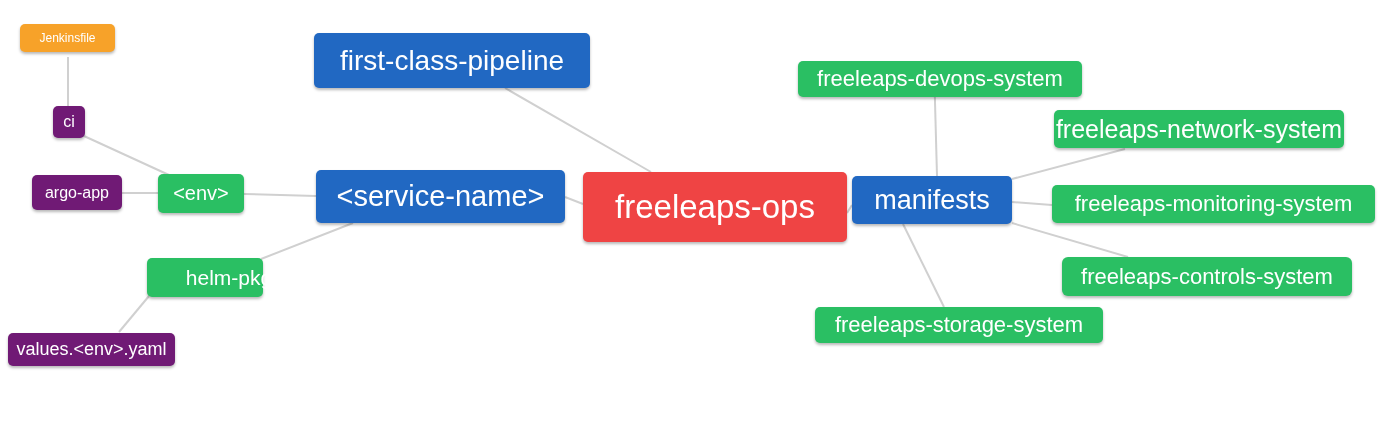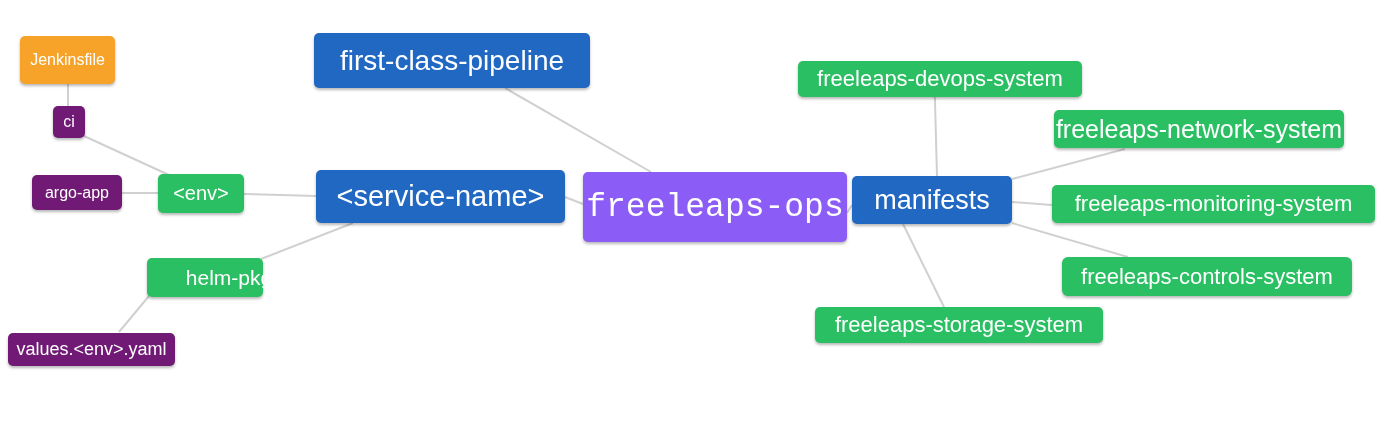--- a/index.html
+++ b/index.html
@@ -36,21 +36,21 @@
     box-shadow: 0 2px 3px rgba(0,0,0,0.28);
     white-space: nowrap;
     cursor: pointer;
     box-sizing: border-box;
     user-select: none;
   }
   .amber { background: #F7A229; }
   .red   { background: #701a75; }
   .green { background: #2ABF63; }
   .blue  { background: #2168C2; }
-  .dark  { background: #8b5cf6; font-family: Liberation Mono, monospace; }
+  .dark  { background: #ef4444; }
 </style>
 </head>
 <body>
 
 <div class="canvas">
 
   <svg class="edges" width="1390" height="421" viewBox="0 0 1390 421">
     <line x1="68" y1="57" x2="68" y2="106"></line>
     <line x1="84" y1="136" x2="169" y2="175"></line>
     <line x1="122" y1="193" x2="158" y2="193"></line>
@@ -60,21 +60,21 @@
     <line x1="565" y1="197" x2="583" y2="204"></line>
     <line x1="505" y1="88" x2="651" y2="172"></line>
     <line x1="847" y1="213" x2="852" y2="205"></line>
     <line x1="937" y1="176" x2="934" y2="65"></line>
     <line x1="1012" y1="179" x2="1125" y2="149"></line>
     <line x1="1012" y1="202" x2="1052" y2="205"></line>
     <line x1="1012" y1="223" x2="1128" y2="257"></line>
     <line x1="903" y1="224" x2="944" y2="307"></line>
   </svg>
 
-  <div class="node amber" style="left:20px;   top:36px;  width:95px;  height:48px; font-size:16px;">Jenkinsfile</div>
+  <div class="node amber" style="left:20px;   top:24px;  width:95px;  height:28px; font-size:12px;">Jenkinsfile</div>
 
   <div class="node red" style="left:53px;   top:106px; width:32px;  height:32px; font-size:16px;">ci</div>
 
   <div class="node red" style="left:32px;   top:175px; width:90px;  height:35px; font-size:16px;">argo-app</div>
 
   <div class="node green" style="left:158px;  top:174px; width:86px;  height:39px; font-size:20px;">&lt;env&gt;</div>
 
   <div class="node blue" style="left:314px;  top:33px;  width:276px; height:55px; font-size:28px;">first-class-pipeline</div>
 
   <div class="node blue" style="left:316px;  top:170px; width:249px; height:53px; font-size:29px;">&lt;service-name&gt;</div>

